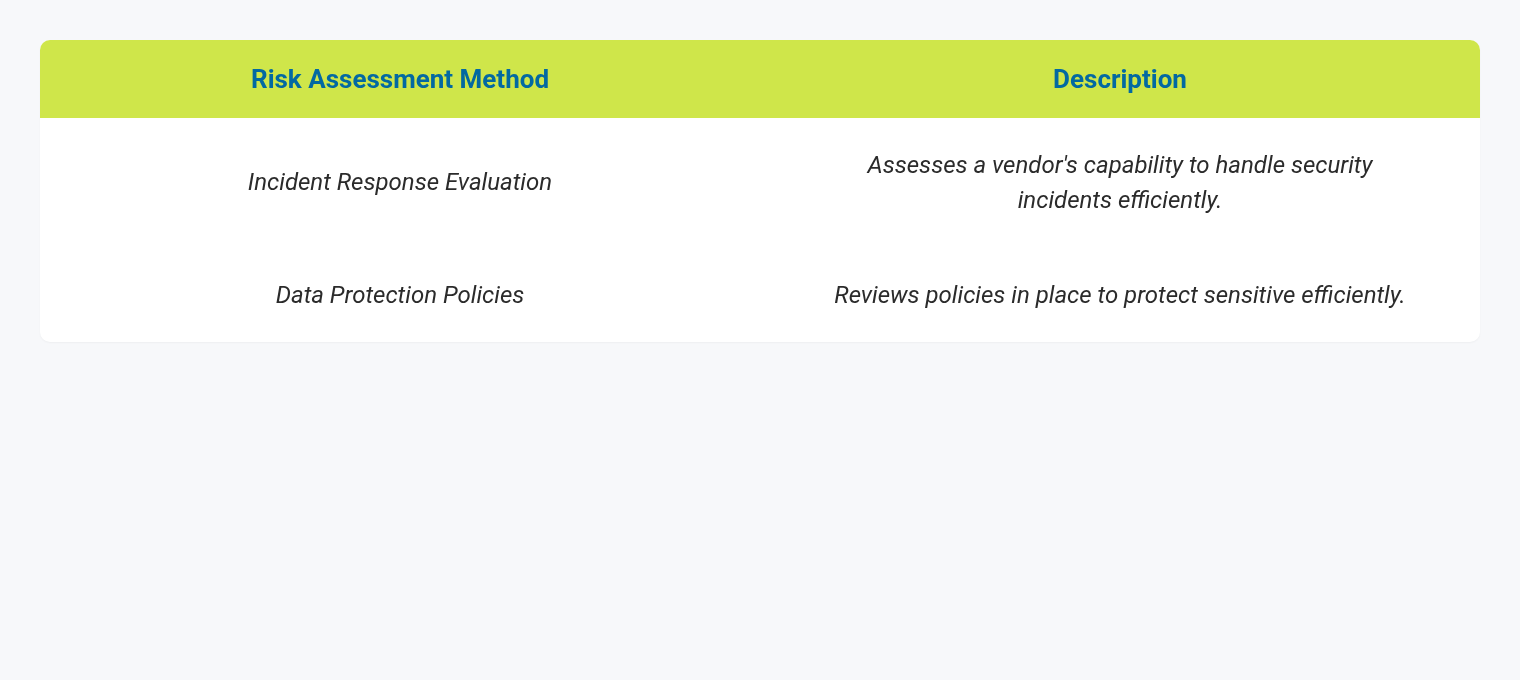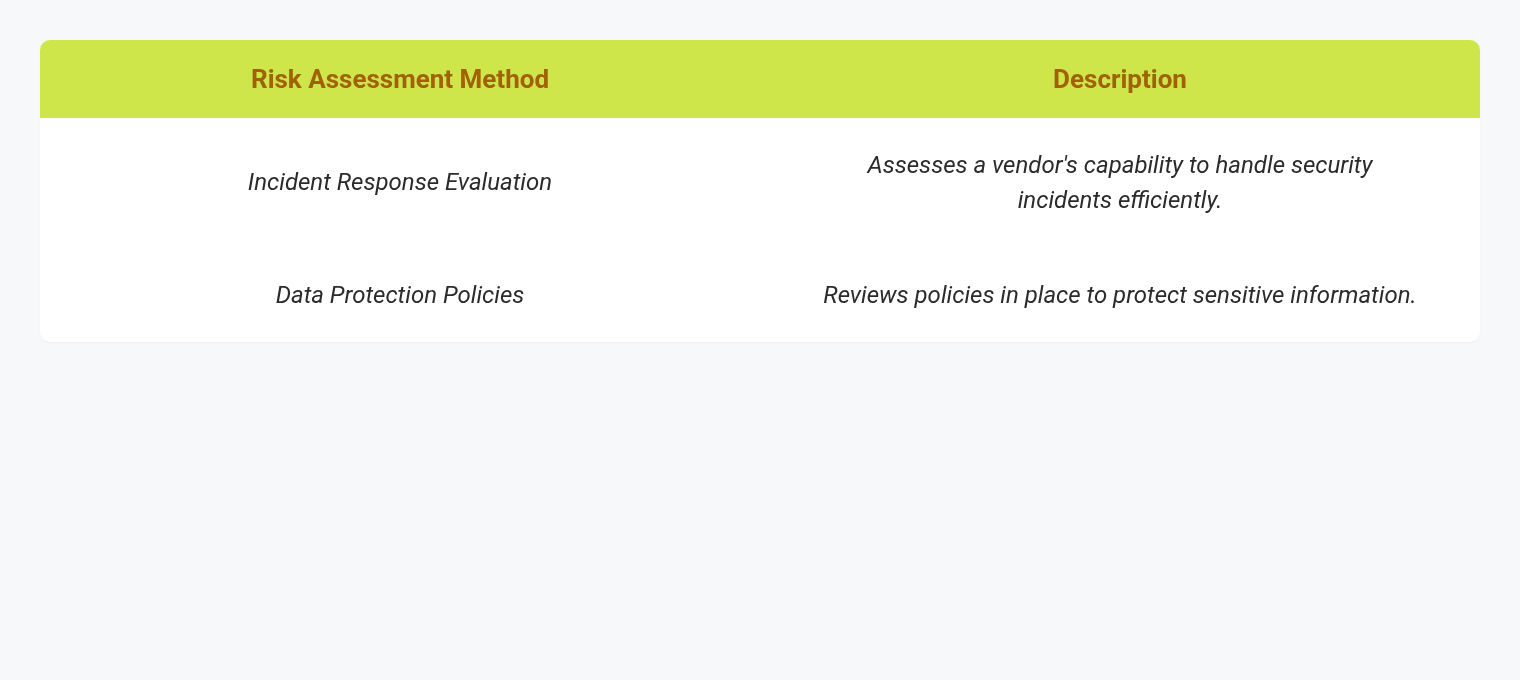--- a/index.html
+++ b/index.html
@@ -20,21 +20,21 @@
   .thead {
     display: flex;
     background: #cfe64a;
   }
   .th {
     flex: 1;
     text-align: center;
     padding: 24px 20px;
     font-size: 26px;
     font-weight: 700;
-    color: #a16207;
+    color: #0369a1;
   }
   .tbody { }
   .tr {
     display: flex;
     font-style: italic;
   }
   .td {
     flex: 1;
     text-align: center;
     padding: 30px 60px;
@@ -54,18 +54,18 @@
     <div class="th">Risk Assessment Method</div>
     <div class="th">Description</div>
   </div>
   <div class="tbody">
     <div class="tr">
       <div class="td">Incident Response Evaluation</div>
       <div class="td">Assesses a vendor's capability to handle security incidents efficiently.</div>
     </div>
     <div class="tr">
       <div class="td">Data Protection Policies</div>
-      <div class="td">Reviews policies in place to protect sensitive information.</div>
+      <div class="td">Reviews policies in place to protect sensitive efficiently.</div>
     </div>
     <div class="tr">
     </div>
   </div>
 </div>
 
 </body></html>

